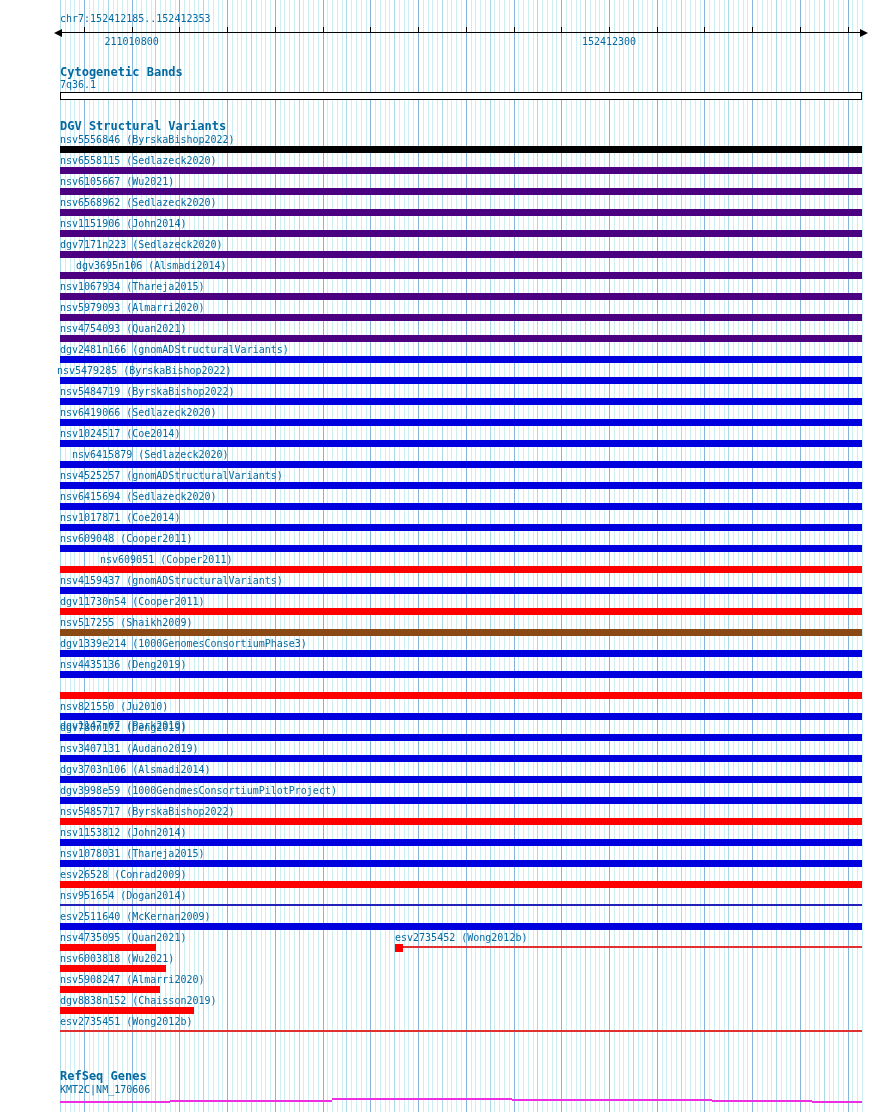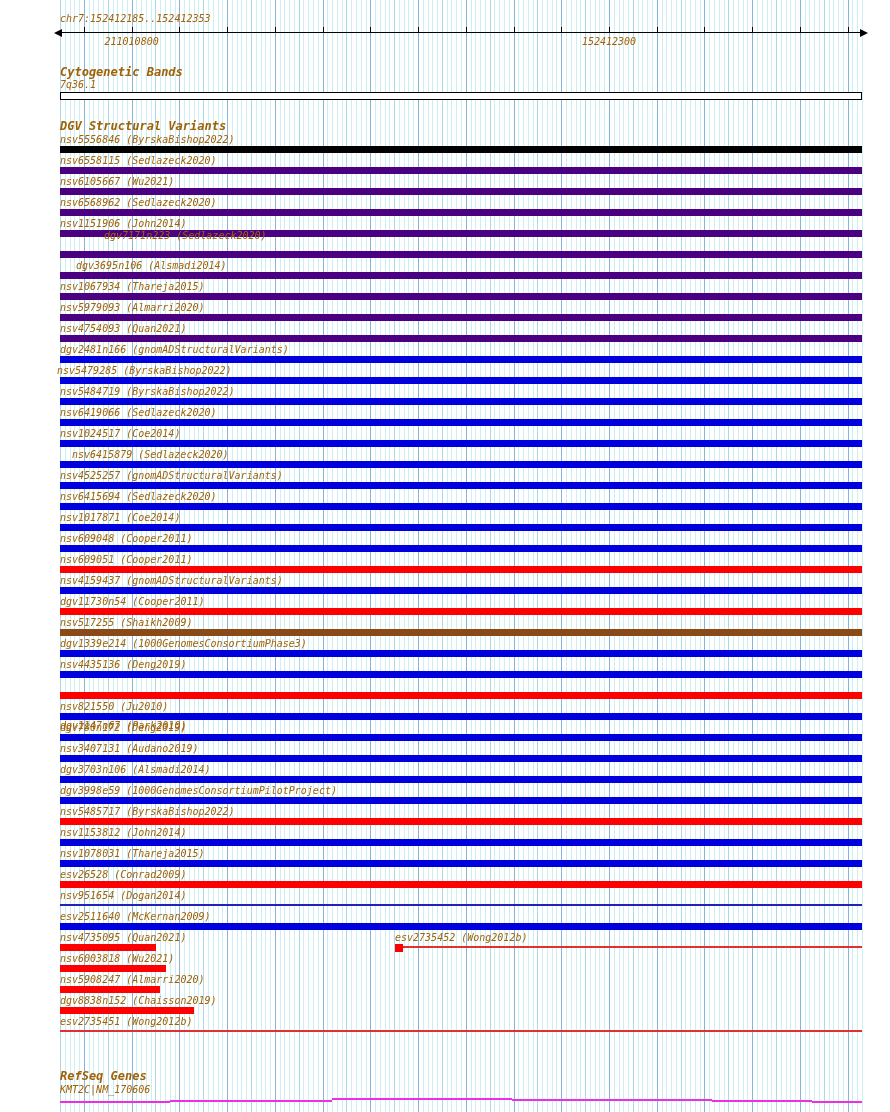--- a/index.html
+++ b/index.html
@@ -1,18 +1,18 @@
 <!DOCTYPE html>
 <html><head>
 <meta charset="utf-8">
 <style>
   html,body{margin:0;padding:0;background:#ffffff;}
   .viewport{
     position:relative;width:890px;height:1112px;background:#ffffff;overflow:hidden;
-    font-family:"DejaVu Sans Mono","Liberation Mono",monospace;color:#a16207;font-style:italic;
+    font-family:"DejaVu Sans Mono","Liberation Mono",monospace;color:#0369a1;
   }
   .gl{position:absolute;top:0;width:1px;height:1112px;}
   .abs{position:absolute;}
   .txt{position:absolute;font-size:10px;line-height:12px;white-space:pre;}
   .title{position:absolute;font-size:12px;font-weight:bold;line-height:13px;white-space:pre;}
   .tick{position:absolute;top:27px;width:1px;height:6px;background:#000;}
   .tick-label{position:absolute;top:36px;transform:translateX(-50%);font-size:10px;white-space:pre;}
   .ruler-line{position:absolute;top:32px;left:60px;width:802px;height:1px;background:#000;}
   .arrow-left{position:absolute;top:29px;left:54px;width:0;height:0;
     border-top:4px solid transparent;border-bottom:4px solid transparent;border-right:8px solid #000;}
@@ -236,21 +236,21 @@
       <div class="tlabel" style="left: 60px; top: 134px;">nsv5556846 (ByrskaBishop2022)</div>
       <div class="feat" style="left: 60px; top: 146px; width: 802px; height: 7px; background: rgb(0, 0, 0);"></div>
       <div class="tlabel" style="left: 60px; top: 155px;">nsv6558115 (Sedlazeck2020)</div>
       <div class="feat" style="left: 60px; top: 167px; width: 802px; height: 7px; background: rgb(75, 0, 130);"></div>
       <div class="tlabel" style="left: 60px; top: 176px;">nsv6105667 (Wu2021)</div>
       <div class="feat" style="left: 60px; top: 188px; width: 802px; height: 7px; background: rgb(75, 0, 130);"></div>
       <div class="tlabel" style="left: 60px; top: 197px;">nsv6568962 (Sedlazeck2020)</div>
       <div class="feat" style="left: 60px; top: 209px; width: 802px; height: 7px; background: rgb(75, 0, 130);"></div>
       <div class="tlabel" style="left: 60px; top: 218px;">nsv1151906 (John2014)</div>
       <div class="feat" style="left: 60px; top: 230px; width: 802px; height: 7px; background: rgb(75, 0, 130);"></div>
-      <div class="tlabel" style="left: 60px; top: 230px; margin-left: 44px;">dgv7171n223 (Sedlazeck2020)</div>
+      <div class="tlabel" style="left: 60px; top: 239px;">dgv7171n223 (Sedlazeck2020)</div>
       <div class="feat" style="left: 60px; top: 251px; width: 802px; height: 7px; background: rgb(75, 0, 130);"></div>
       <div class="tlabel" style="left: 76px; top: 260px;">dgv3695n106 (Alsmadi2014)</div>
       <div class="feat" style="left: 60px; top: 272px; width: 802px; height: 7px; background: rgb(75, 0, 130);"></div>
       <div class="tlabel" style="left: 60px; top: 281px;">nsv1067934 (Thareja2015)</div>
       <div class="feat" style="left: 60px; top: 293px; width: 802px; height: 7px; background: rgb(75, 0, 130);"></div>
       <div class="tlabel" style="left: 60px; top: 302px;">nsv5979093 (Almarri2020)</div>
       <div class="feat" style="left: 60px; top: 314px; width: 802px; height: 7px; background: rgb(75, 0, 130);"></div>
       <div class="tlabel" style="left: 60px; top: 323px;">nsv4754093 (Quan2021)</div>
       <div class="feat" style="left: 60px; top: 335px; width: 802px; height: 7px; background: rgb(75, 0, 130);"></div>
       <div class="tlabel" style="left: 60px; top: 344px;">dgv2481n166 (gnomADStructuralVariants)</div>
@@ -266,21 +266,21 @@
       <div class="tlabel" style="left: 72px; top: 449px;">nsv6415879 (Sedlazeck2020)</div>
       <div class="feat" style="left: 60px; top: 461px; width: 802px; height: 7px; background: rgb(0, 0, 222);"></div>
       <div class="tlabel" style="left: 60px; top: 470px;">nsv4525257 (gnomADStructuralVariants)</div>
       <div class="feat" style="left: 60px; top: 482px; width: 802px; height: 7px; background: rgb(0, 0, 222);"></div>
       <div class="tlabel" style="left: 60px; top: 491px;">nsv6415694 (Sedlazeck2020)</div>
       <div class="feat" style="left: 60px; top: 503px; width: 802px; height: 7px; background: rgb(0, 0, 222);"></div>
       <div class="tlabel" style="left: 60px; top: 512px;">nsv1017871 (Coe2014)</div>
       <div class="feat" style="left: 60px; top: 524px; width: 802px; height: 7px; background: rgb(0, 0, 222);"></div>
       <div class="tlabel" style="left: 60px; top: 533px;">nsv609048 (Cooper2011)</div>
       <div class="feat" style="left: 60px; top: 545px; width: 802px; height: 7px; background: rgb(0, 0, 222);"></div>
-      <div class="tlabel" style="left: 60px; top: 554px;">nsv609051 (Cooper2011)</div>
+      <div class="tlabel" style="left: 60px; top: 554px; padding-left: 40px;">nsv609051 (Cooper2011)</div>
       <div class="feat" style="left: 60px; top: 566px; width: 802px; height: 7px; background: rgb(255, 0, 0);"></div>
       <div class="tlabel" style="left: 60px; top: 575px;">nsv4159437 (gnomADStructuralVariants)</div>
       <div class="feat" style="left: 60px; top: 587px; width: 802px; height: 7px; background: rgb(0, 0, 222);"></div>
       <div class="tlabel" style="left: 60px; top: 596px;">dgv11730n54 (Cooper2011)</div>
       <div class="feat" style="left: 60px; top: 608px; width: 802px; height: 7px; background: rgb(255, 0, 0);"></div>
       <div class="tlabel" style="left: 60px; top: 617px;">nsv517255 (Shaikh2009)</div>
       <div class="feat" style="left: 60px; top: 629px; width: 802px; height: 7px; background: rgb(139, 74, 21);"></div>
       <div class="tlabel" style="left: 60px; top: 638px;">dgv1339e214 (1000GenomesConsortiumPhase3)</div>
       <div class="feat" style="left: 60px; top: 650px; width: 802px; height: 7px; background: rgb(0, 0, 222);"></div>
       <div class="tlabel" style="left: 60px; top: 659px;">nsv4435136 (Deng2019)</div>

